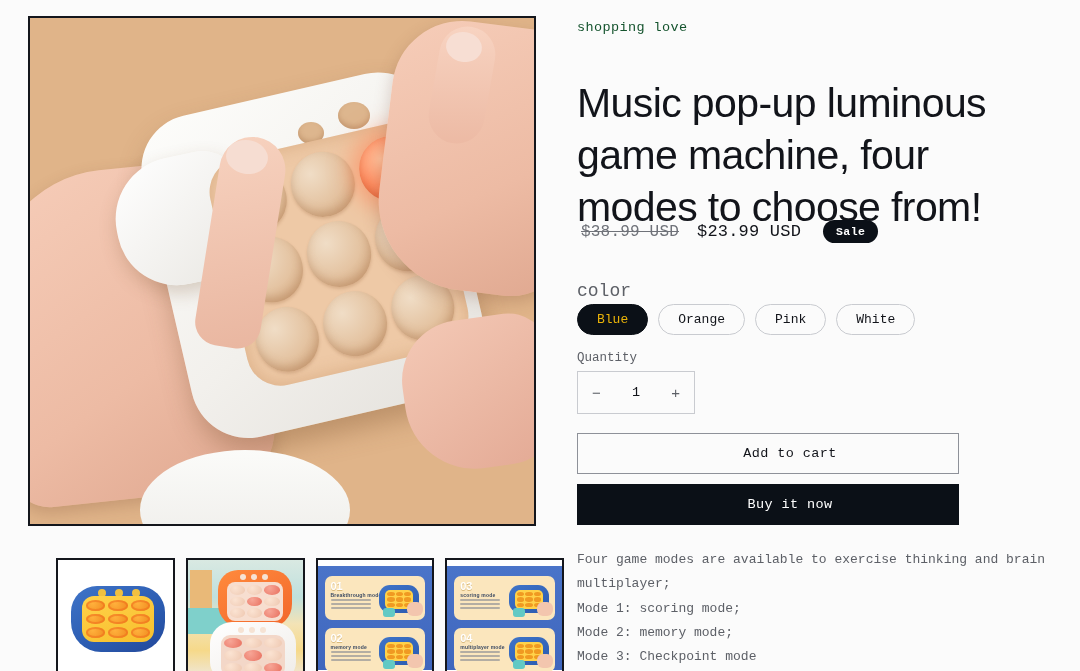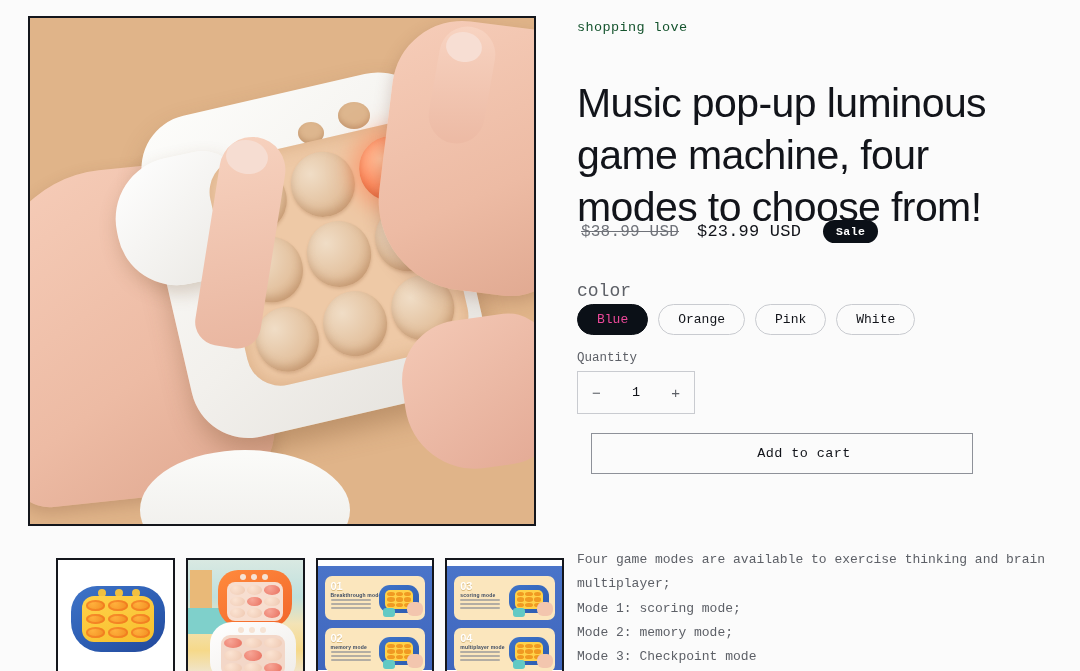--- a/index.html
+++ b/index.html
@@ -355,21 +355,21 @@
     background: #fbfbfb;
     font-family: "Liberation Mono", monospace;
     font-size: 13px;
     color: #12141a;
     cursor: pointer;
     white-space: nowrap;
   }
   .swatch.selected {
     background: #0b1017;
     border-color: #0b1017;
-    color: #ec4899;
+    color: #eab308;
   }
   .qty-label {
     position: absolute; left: 0; top: 351px;
     font-family: "Liberation Mono", monospace;
     font-size: 12.5px; color: #5d6067;
   }
   .qty-box {
     position: absolute; left: 0; top: 371px;
     width: 118px; height: 43px;
     border: 1px solid #c9cbd0;
@@ -381,21 +381,21 @@
     font-family: "Liberation Sans", sans-serif;
     font-size: 15px; color: #5d6067;
     cursor: pointer; user-select: none;
     line-height: 1;
   }
   .qty-val {
     font-family: "Liberation Mono", monospace;
     font-size: 13.5px; color: #12141a;
   }
   .btn {
-    position: absolute; left: 14px;
+    position: absolute; left: 0;
     width: 382px; height: 41px;
     display: flex; align-items: center; justify-content: center;
     font-family: "Liberation Mono", monospace;
     font-size: 13.5px;
     letter-spacing: .4px;
     cursor: pointer;
     padding-left: 44px;
   }
   .btn-add {
     top: 433px;
@@ -660,20 +660,21 @@
 
     <div class="qty-label">Quantity</div>
 
     <div class="qty-box">
       <span class="qty-btn">−</span>
       <span class="qty-val">1</span>
       <span class="qty-btn">+</span>
     </div>
 
     <div class="btn btn-add">Add to cart</div>
+    <div class="btn btn-buy">Buy it now</div>
 
     <div class="desc">
       <p>Four game modes are available to exercise thinking and brain</p>
       <p>multiplayer;</p>
       <p>Mode 1: scoring mode;</p>
       <p>Mode 2: memory mode;</p>
       <p>Mode 3: Checkpoint mode</p>
     </div>
 
   </div>

